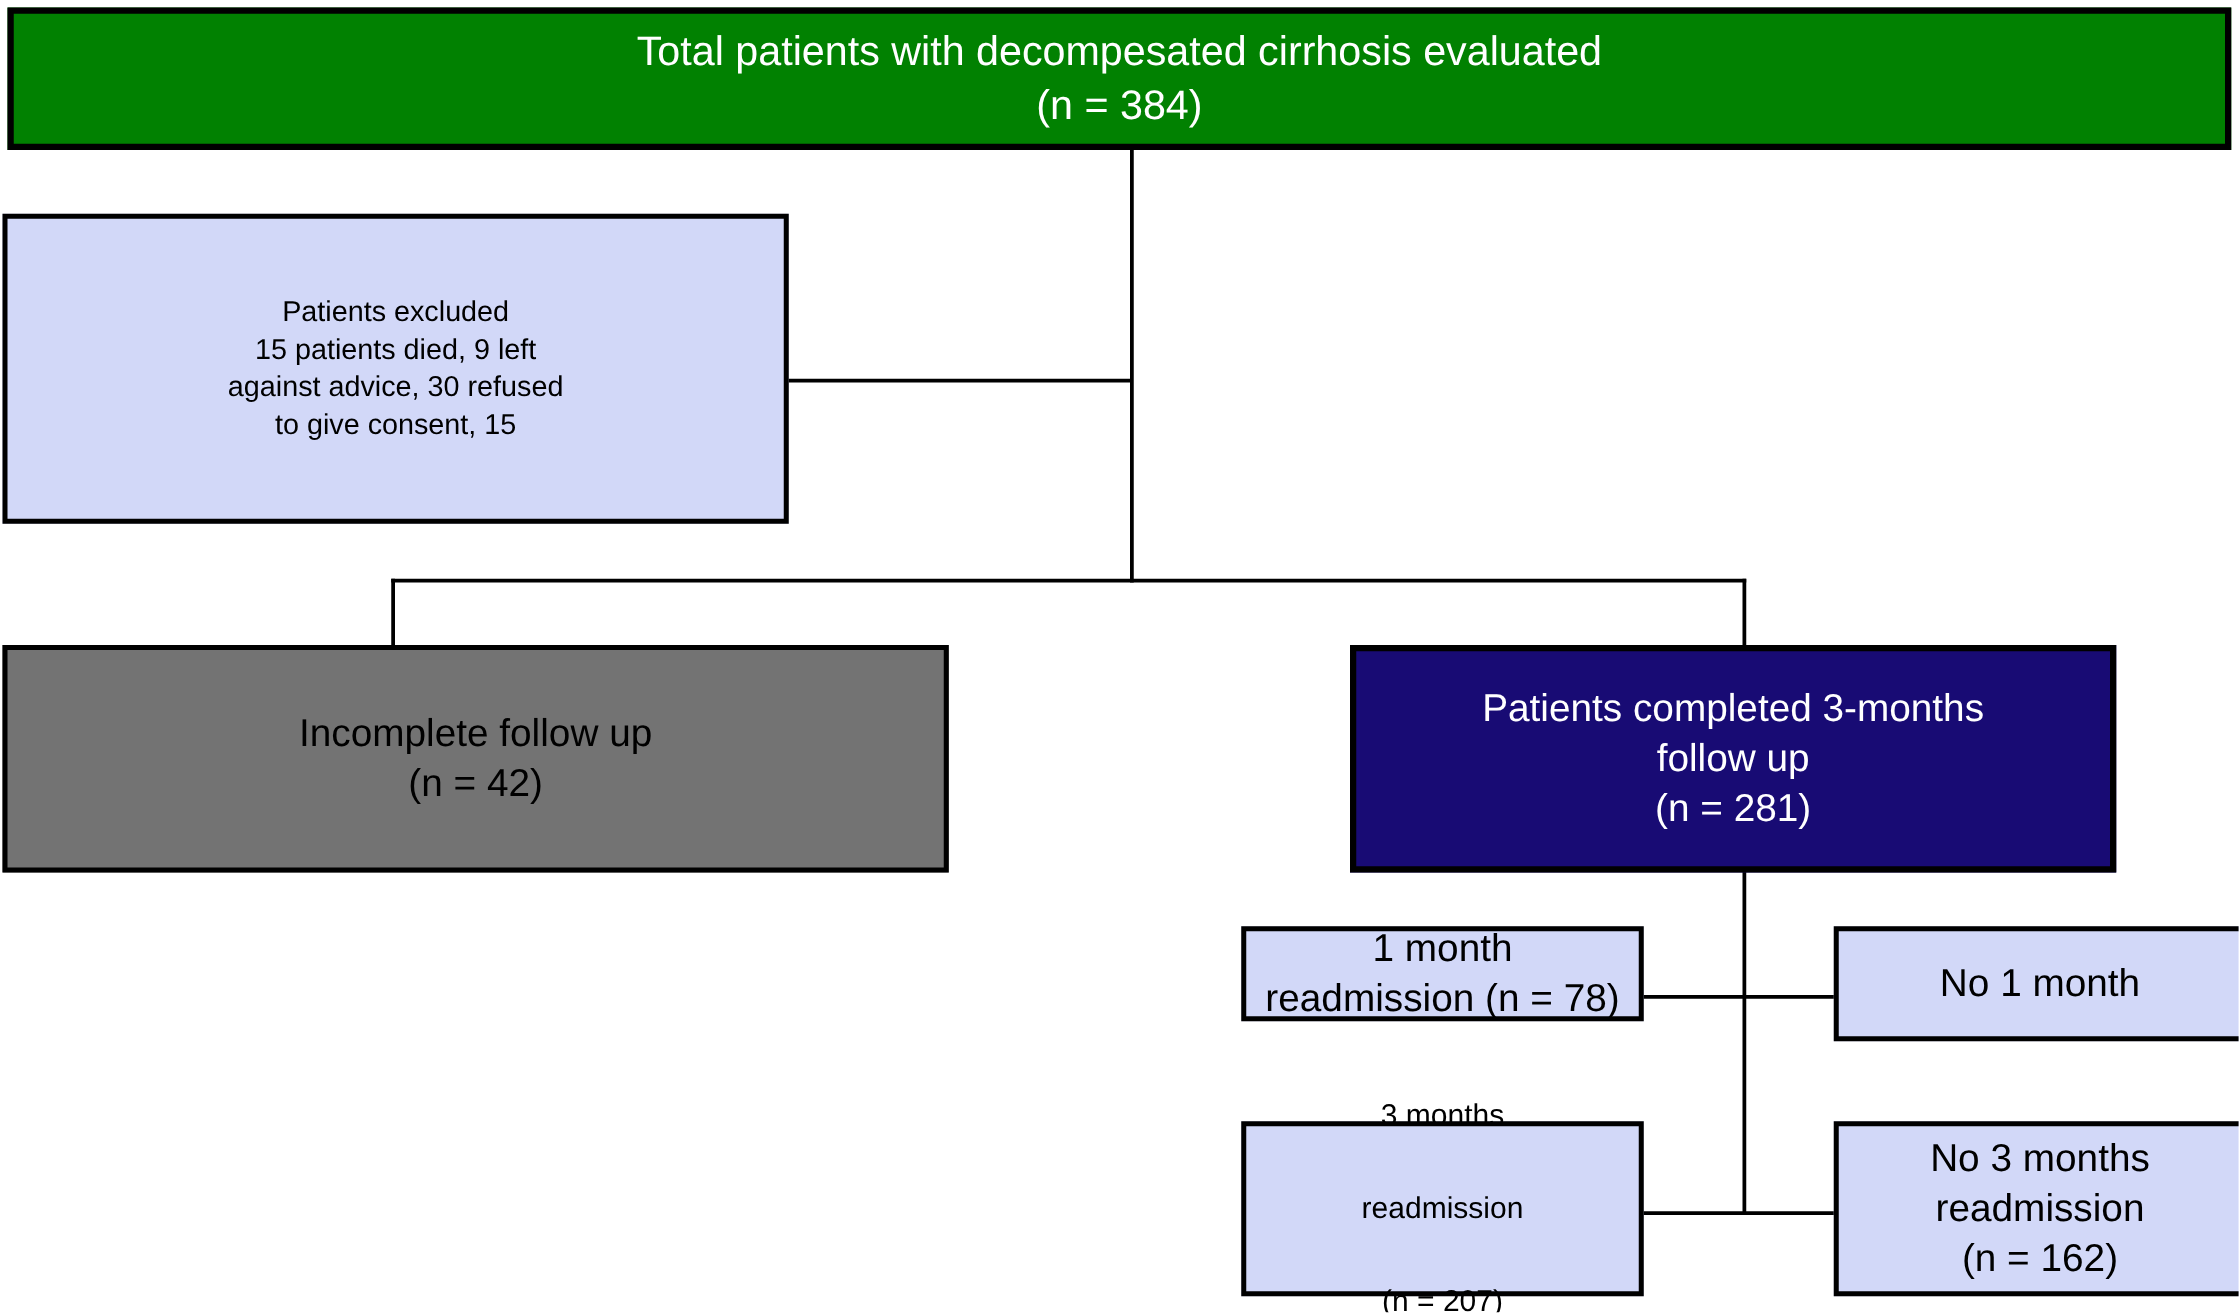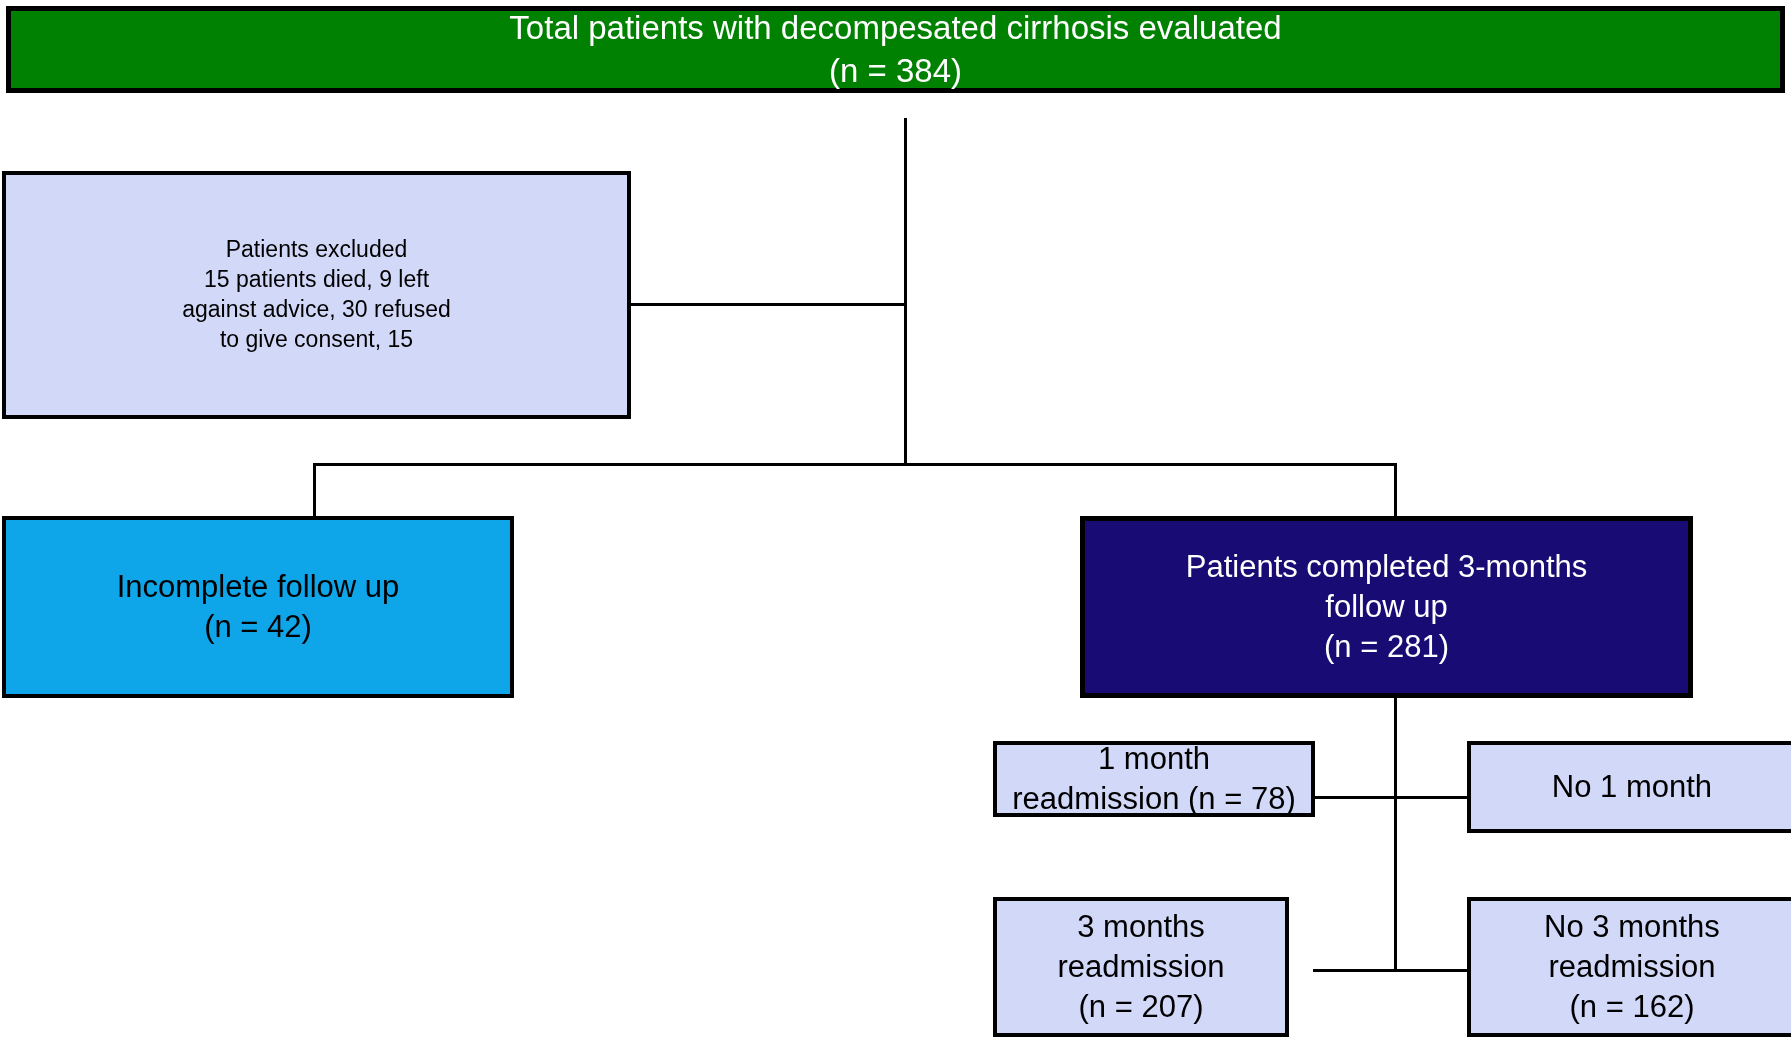--- a/index.html
+++ b/index.html
@@ -29,38 +29,38 @@
     align-items: center;
     justify-content: center;
     text-align: center;
     line-height: 1.30;
     z-index: 3;
   }
   .node .line { display: block; white-space: nowrap; }
 
   
   #node-total {
-    left: 6px; top: 6px; width: 1779px; height: 87px;
+    left: 6px; top: 6px; width: 1779px; height: 114px;
     background: #018101;
     color: #ffffff;
     border-width: 5px;
     font-size: 33px;
   }
 
   #node-excluded {
     left: 2px; top: 171px; width: 629px; height: 248px;
     background: #d2d8f8;
     color: #000000;
     border-width: 4px;
     font-size: 23px;
   }
 
   #node-incomplete {
-    left: 2px; top: 516px; width: 512px; height: 182px;
-    background: #0ea5e9;
+    left: 2px; top: 516px; width: 757px; height: 182px;
+    background: #737373;
     color: #000000;
     border-width: 4px;
     font-size: 31px;
   }
 
   #node-completed {
     left: 1080px; top: 516px; width: 613px; height: 182px;
     background: #180b74;
     color: #ffffff;
     border-width: 5px;
@@ -75,24 +75,25 @@
   }
 
   #node-noread1 {
     left: 1467px; top: 741px; width: 330px; height: 92px;
     background: #d2d8f8;
     color: #000000;
     font-size: 31px;
   }
 
   #node-read3 {
-    left: 993px; top: 897px; width: 296px; height: 140px;
+    left: 993px; top: 897px; width: 322px; height: 140px;
     background: #d2d8f8;
     color: #000000;
-    font-size: 31px;
+    font-size: 24px;
+    gap: 43px;
   }
 
   #node-noread3 {
     left: 1467px; top: 897px; width: 330px; height: 140px;
     background: #d2d8f8;
     color: #000000;
     font-size: 31px;
   }
 
   

